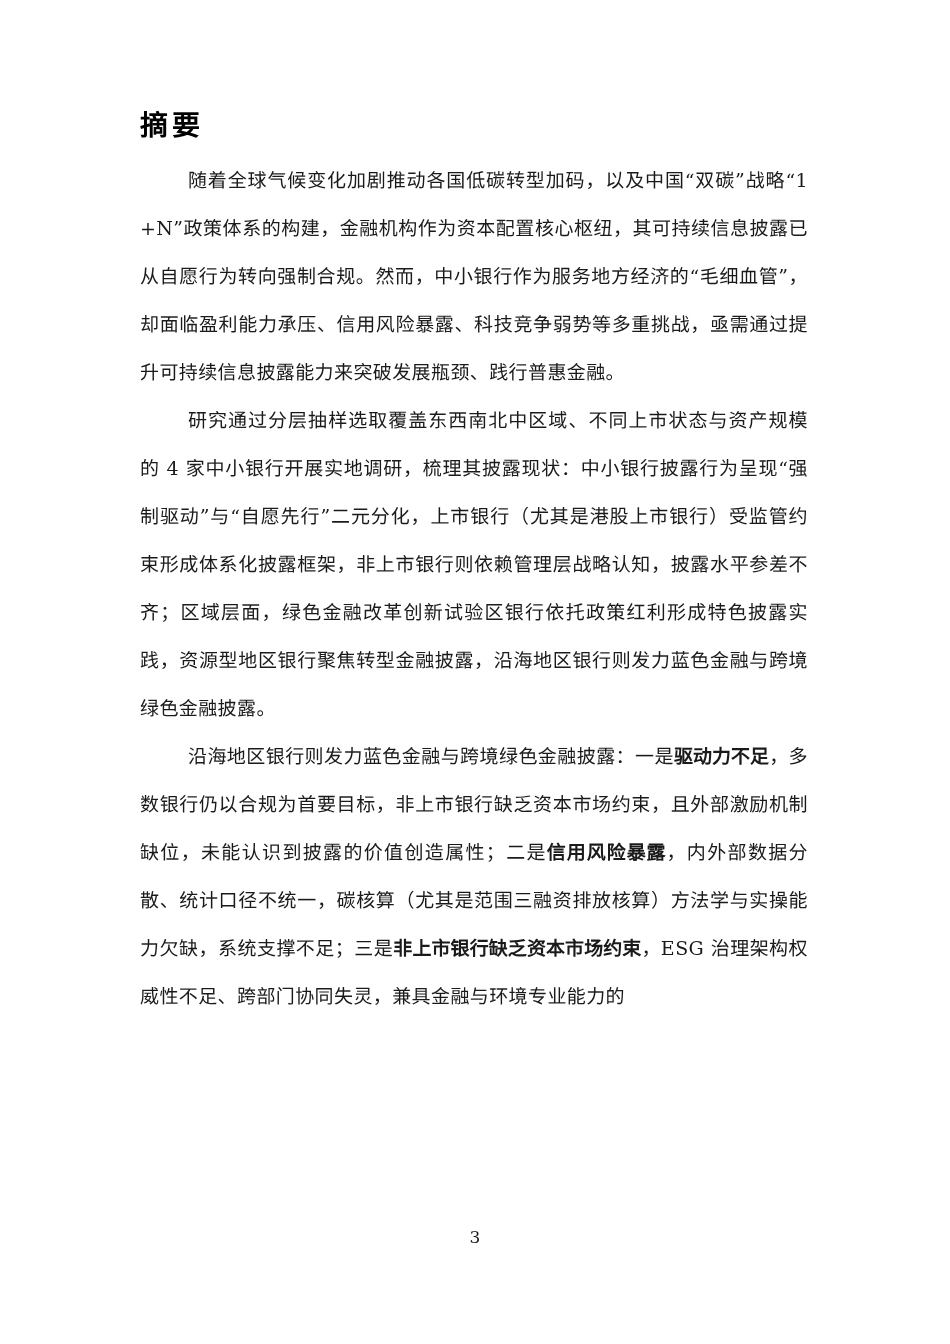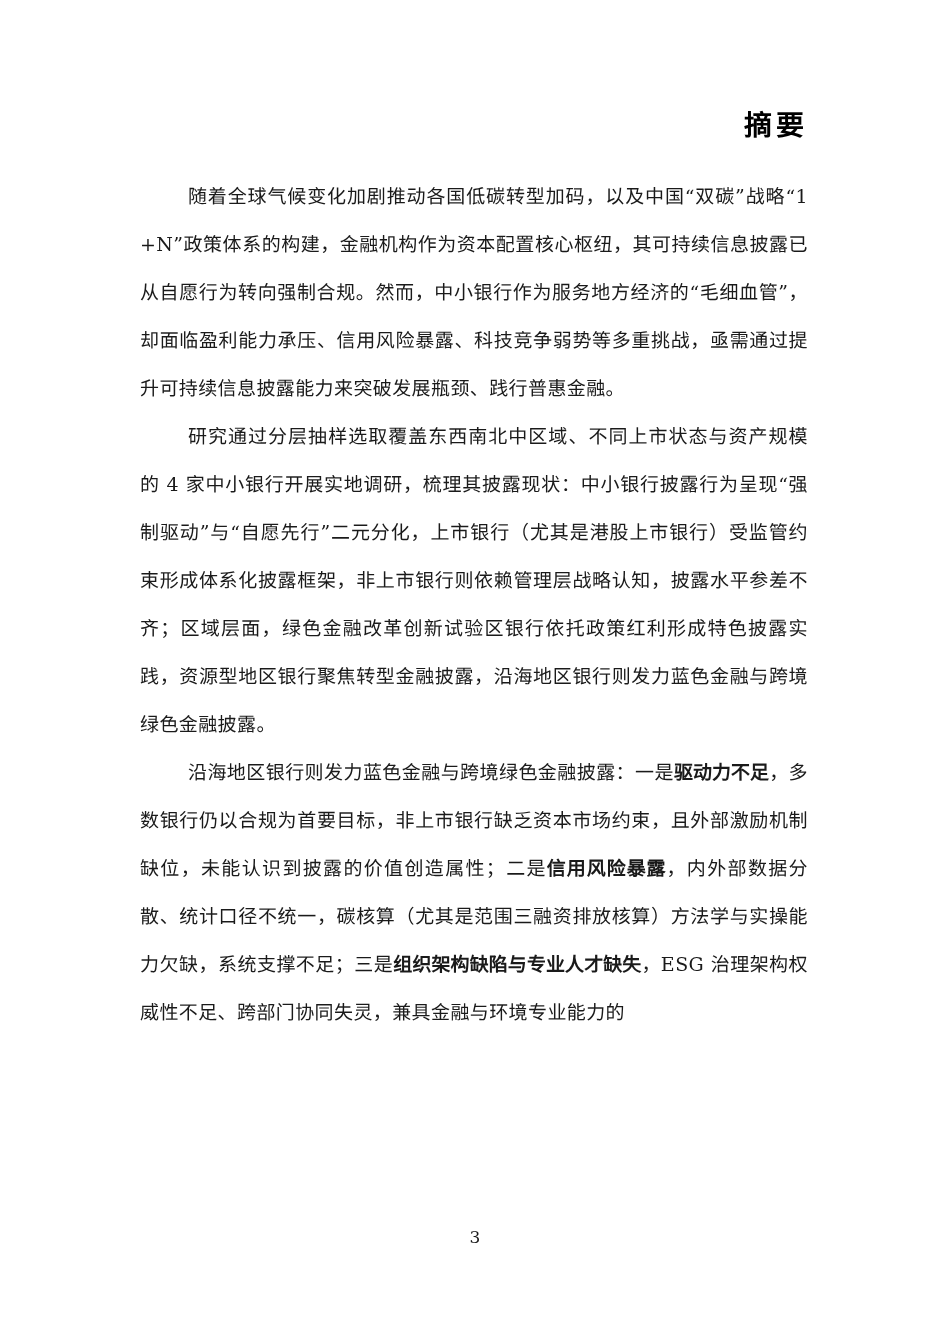--- a/index.html
+++ b/index.html
@@ -25,23 +25,23 @@
     left: 140px;
     top: 104px;
     width: 668px;
   }
 
   .doc-title {
     font-family: "DejaVu Sans", "Liberation Sans", sans-serif;
     font-weight: bold;
     font-size: 28px;
     line-height: 44px;
-    text-align: right;
+    text-align: left;
     letter-spacing: 4px;
-    margin: 0 0 24px 0;
+    margin: 0 0 8px 0;
     color: #000000;
   }
 
   .para {
     font-size: 19px;
     line-height: 48px;
     text-align: justify;
     text-justify: inter-ideograph;
     text-align-last: left;
     text-indent: 48px;
@@ -80,19 +80,19 @@
 <div class="page">
 
   <div class="page-body">
 
     <h1 class="doc-title">摘要</h1>
 
     <p class="para"><span>随着全球气候变化加剧推动各国低碳转型加码，以及中国“双碳”战略“1+N”政策体系的构建，金融机构作为资本配置核心枢纽，其可持续信息披露已从自愿行为转向强制合规。然而，中小银行作为服务地方经济的“毛细血管”，却面临盈利能力承压、信用风险暴露、科技竞争弱势等多重挑战，亟需通过提升可持续信息披露能力来突破发展瓶颈、践行普惠金融。</span></p>
 
     <p class="para"><span>研究通过分层抽样选取覆盖东西南北中区域、不同上市状态与资产规模的 4 家中小银行开展实地调研，梳理其披露现状：中小银行披露行为呈现“强制驱动”与“自愿先行”二元分化，上市银行（尤其是港股上市银行）受监管约束形成体系化披露框架，非上市银行则依赖管理层战略认知，披露水平参差不齐；区域层面，绿色金融改革创新试验区银行依托政策红利形成特色披露实践，资源型地区银行聚焦转型金融披露，沿海地区银行则发力蓝色金融与跨境绿色金融披露。</span></p>
 
-    <p class="para"><span>沿海地区银行则发力蓝色金融与跨境绿色金融披露：一是</span><span class="bold">驱动力不足</span><span>，多数银行仍以合规为首要目标，非上市银行缺乏资本市场约束，且外部激励机制缺位，未能认识到披露的价值创造属性；二是</span><span class="bold">信用风险暴露</span><span>，内外部数据分散、统计口径不统一，碳核算（尤其是范围三融资排放核算）方法学与实操能力欠缺，系统支撑不足；三是</span><span class="bold">组织架构缺陷与专业人才缺失</span><span>，ESG 治理架构权威性不足、跨部门协同失灵，兼具金融与环境专业能力的</span></p>
+    <p class="para"><span>沿海地区银行则发力蓝色金融与跨境绿色金融披露：一是</span><span class="bold">驱动力不足</span><span>，多数银行仍以合规为首要目标，非上市银行缺乏资本市场约束，且外部激励机制缺位，未能认识到披露的价值创造属性；二是</span><span class="bold">信用风险暴露</span><span>，内外部数据分散、统计口径不统一，碳核算（尤其是范围三融资排放核算）方法学与实操能力欠缺，系统支撑不足；三是</span><span class="bold">非上市银行缺乏资本市场约束</span><span>，ESG 治理架构权威性不足、跨部门协同失灵，兼具金融与环境专业能力的</span></p>
 
   </div>
 
   <div class="page-number">3</div>
 
 </div>
 
 </body></html>

